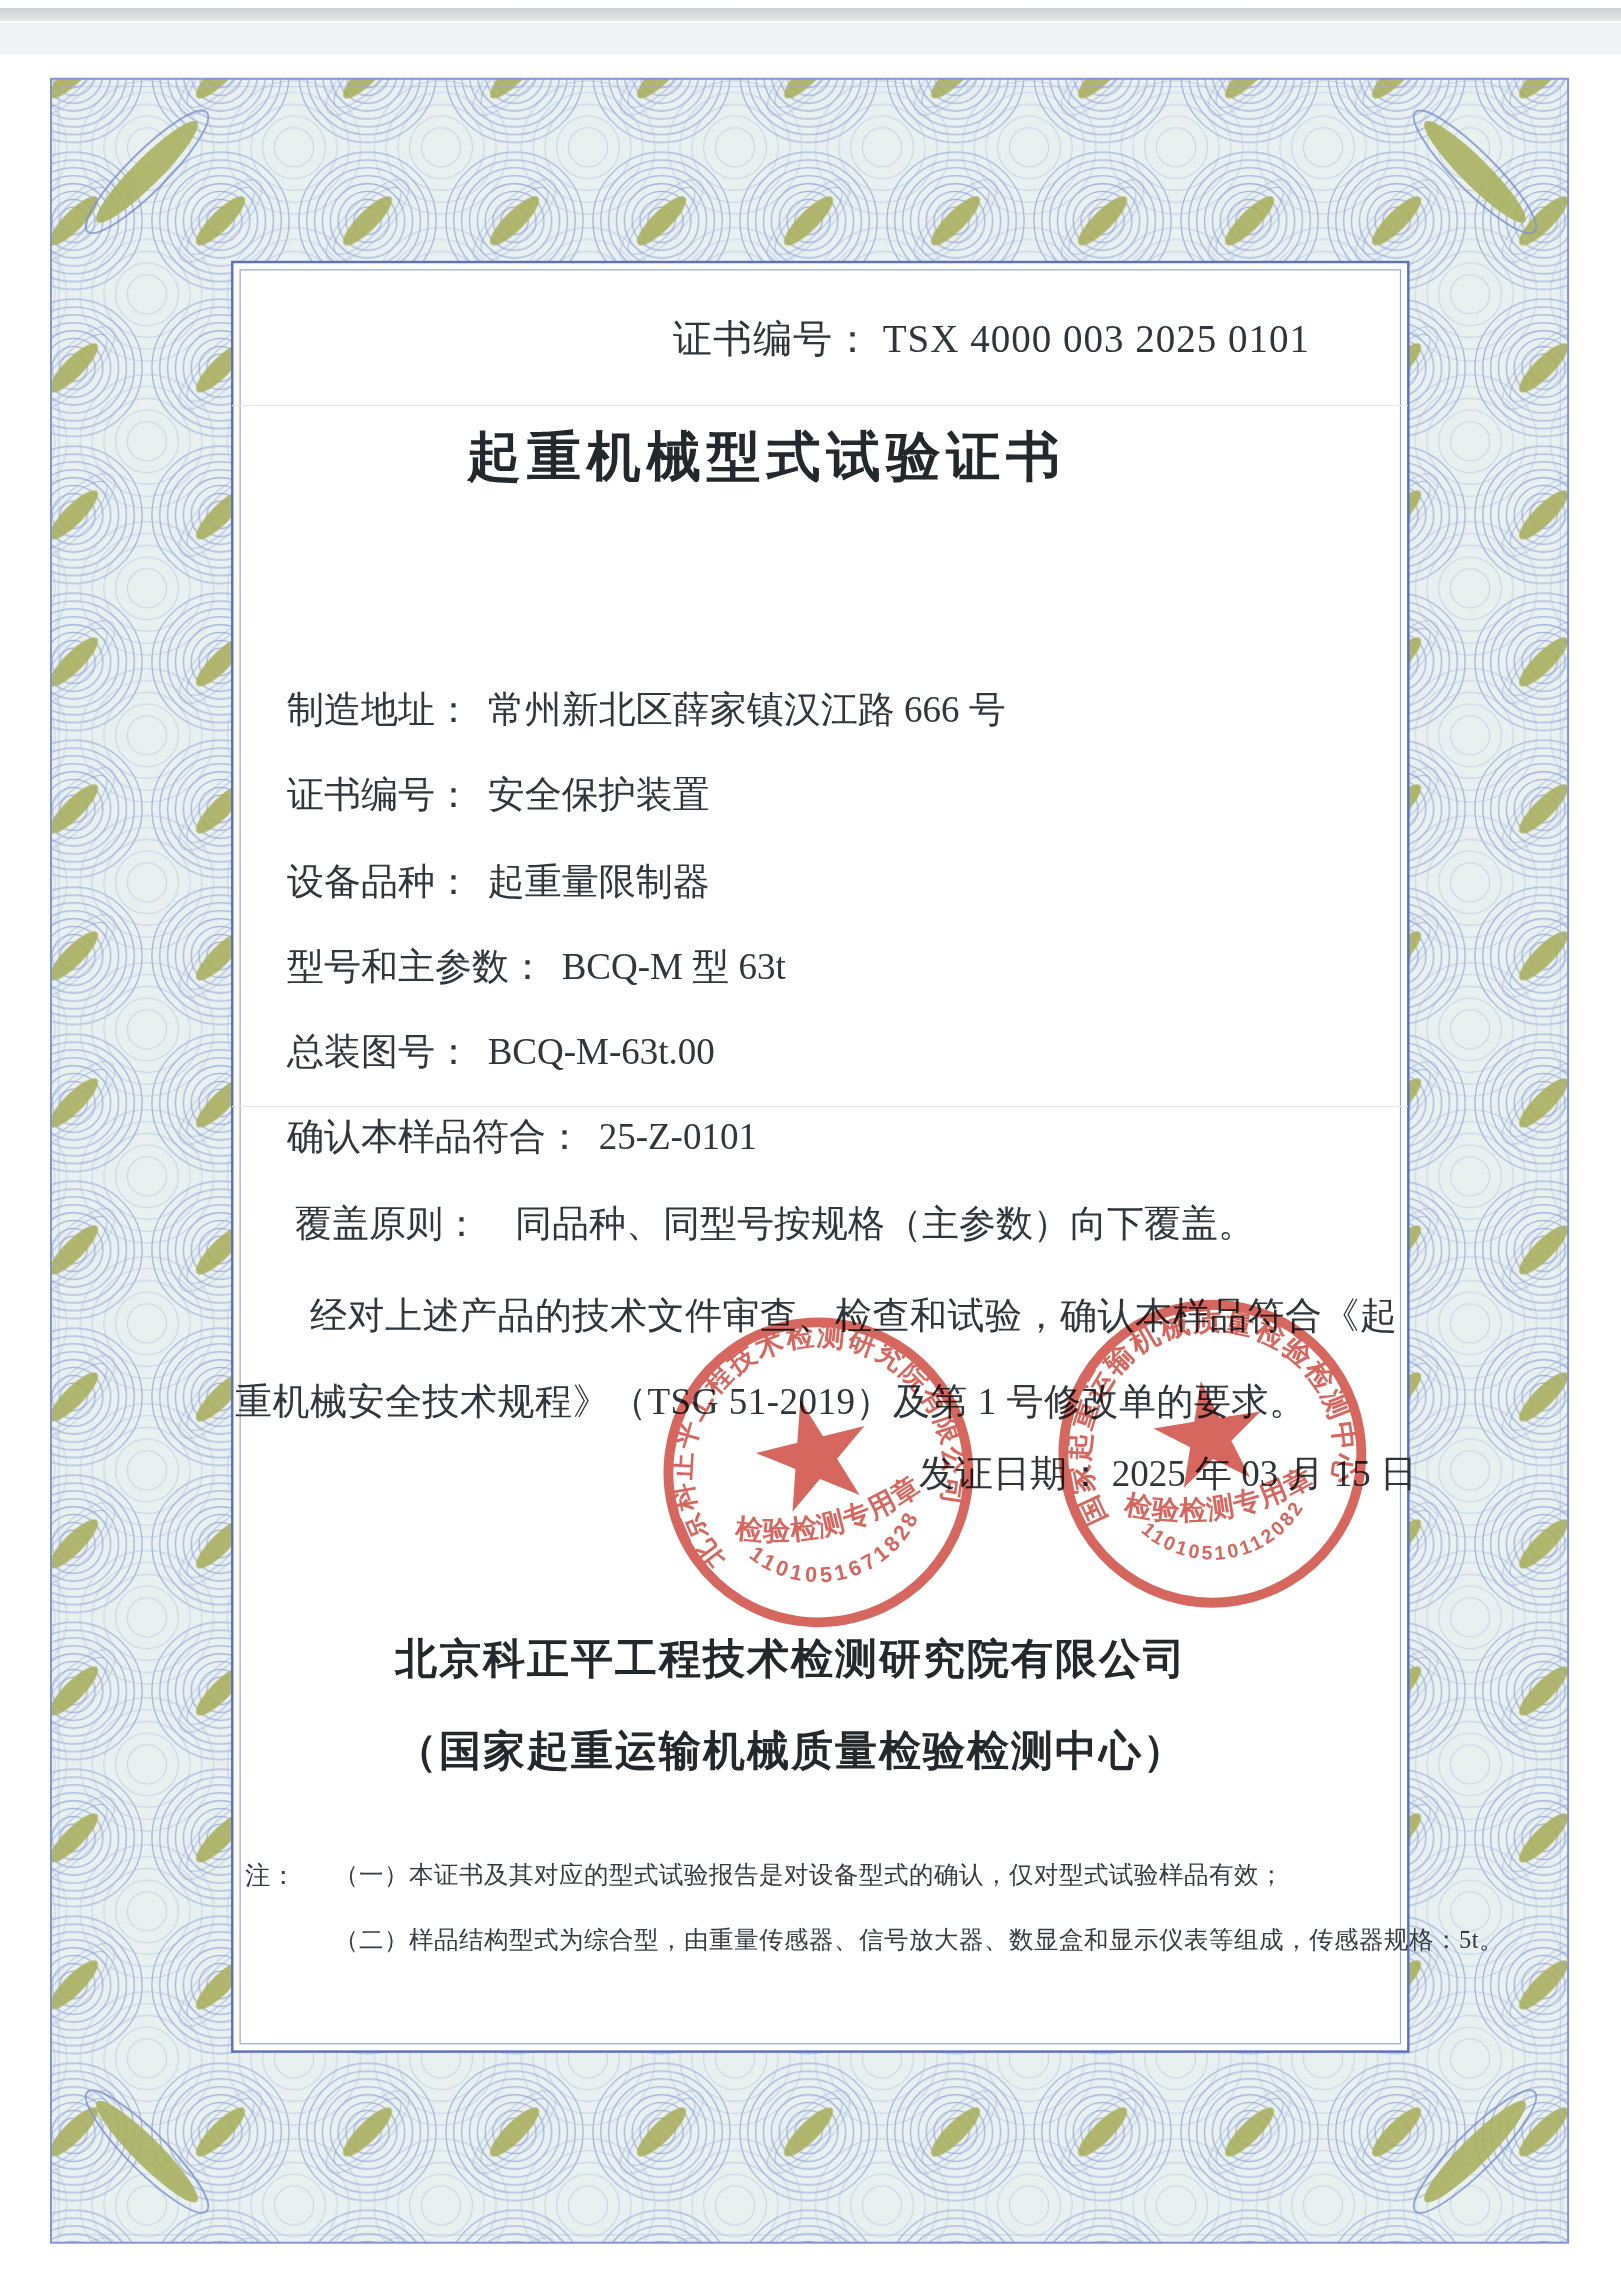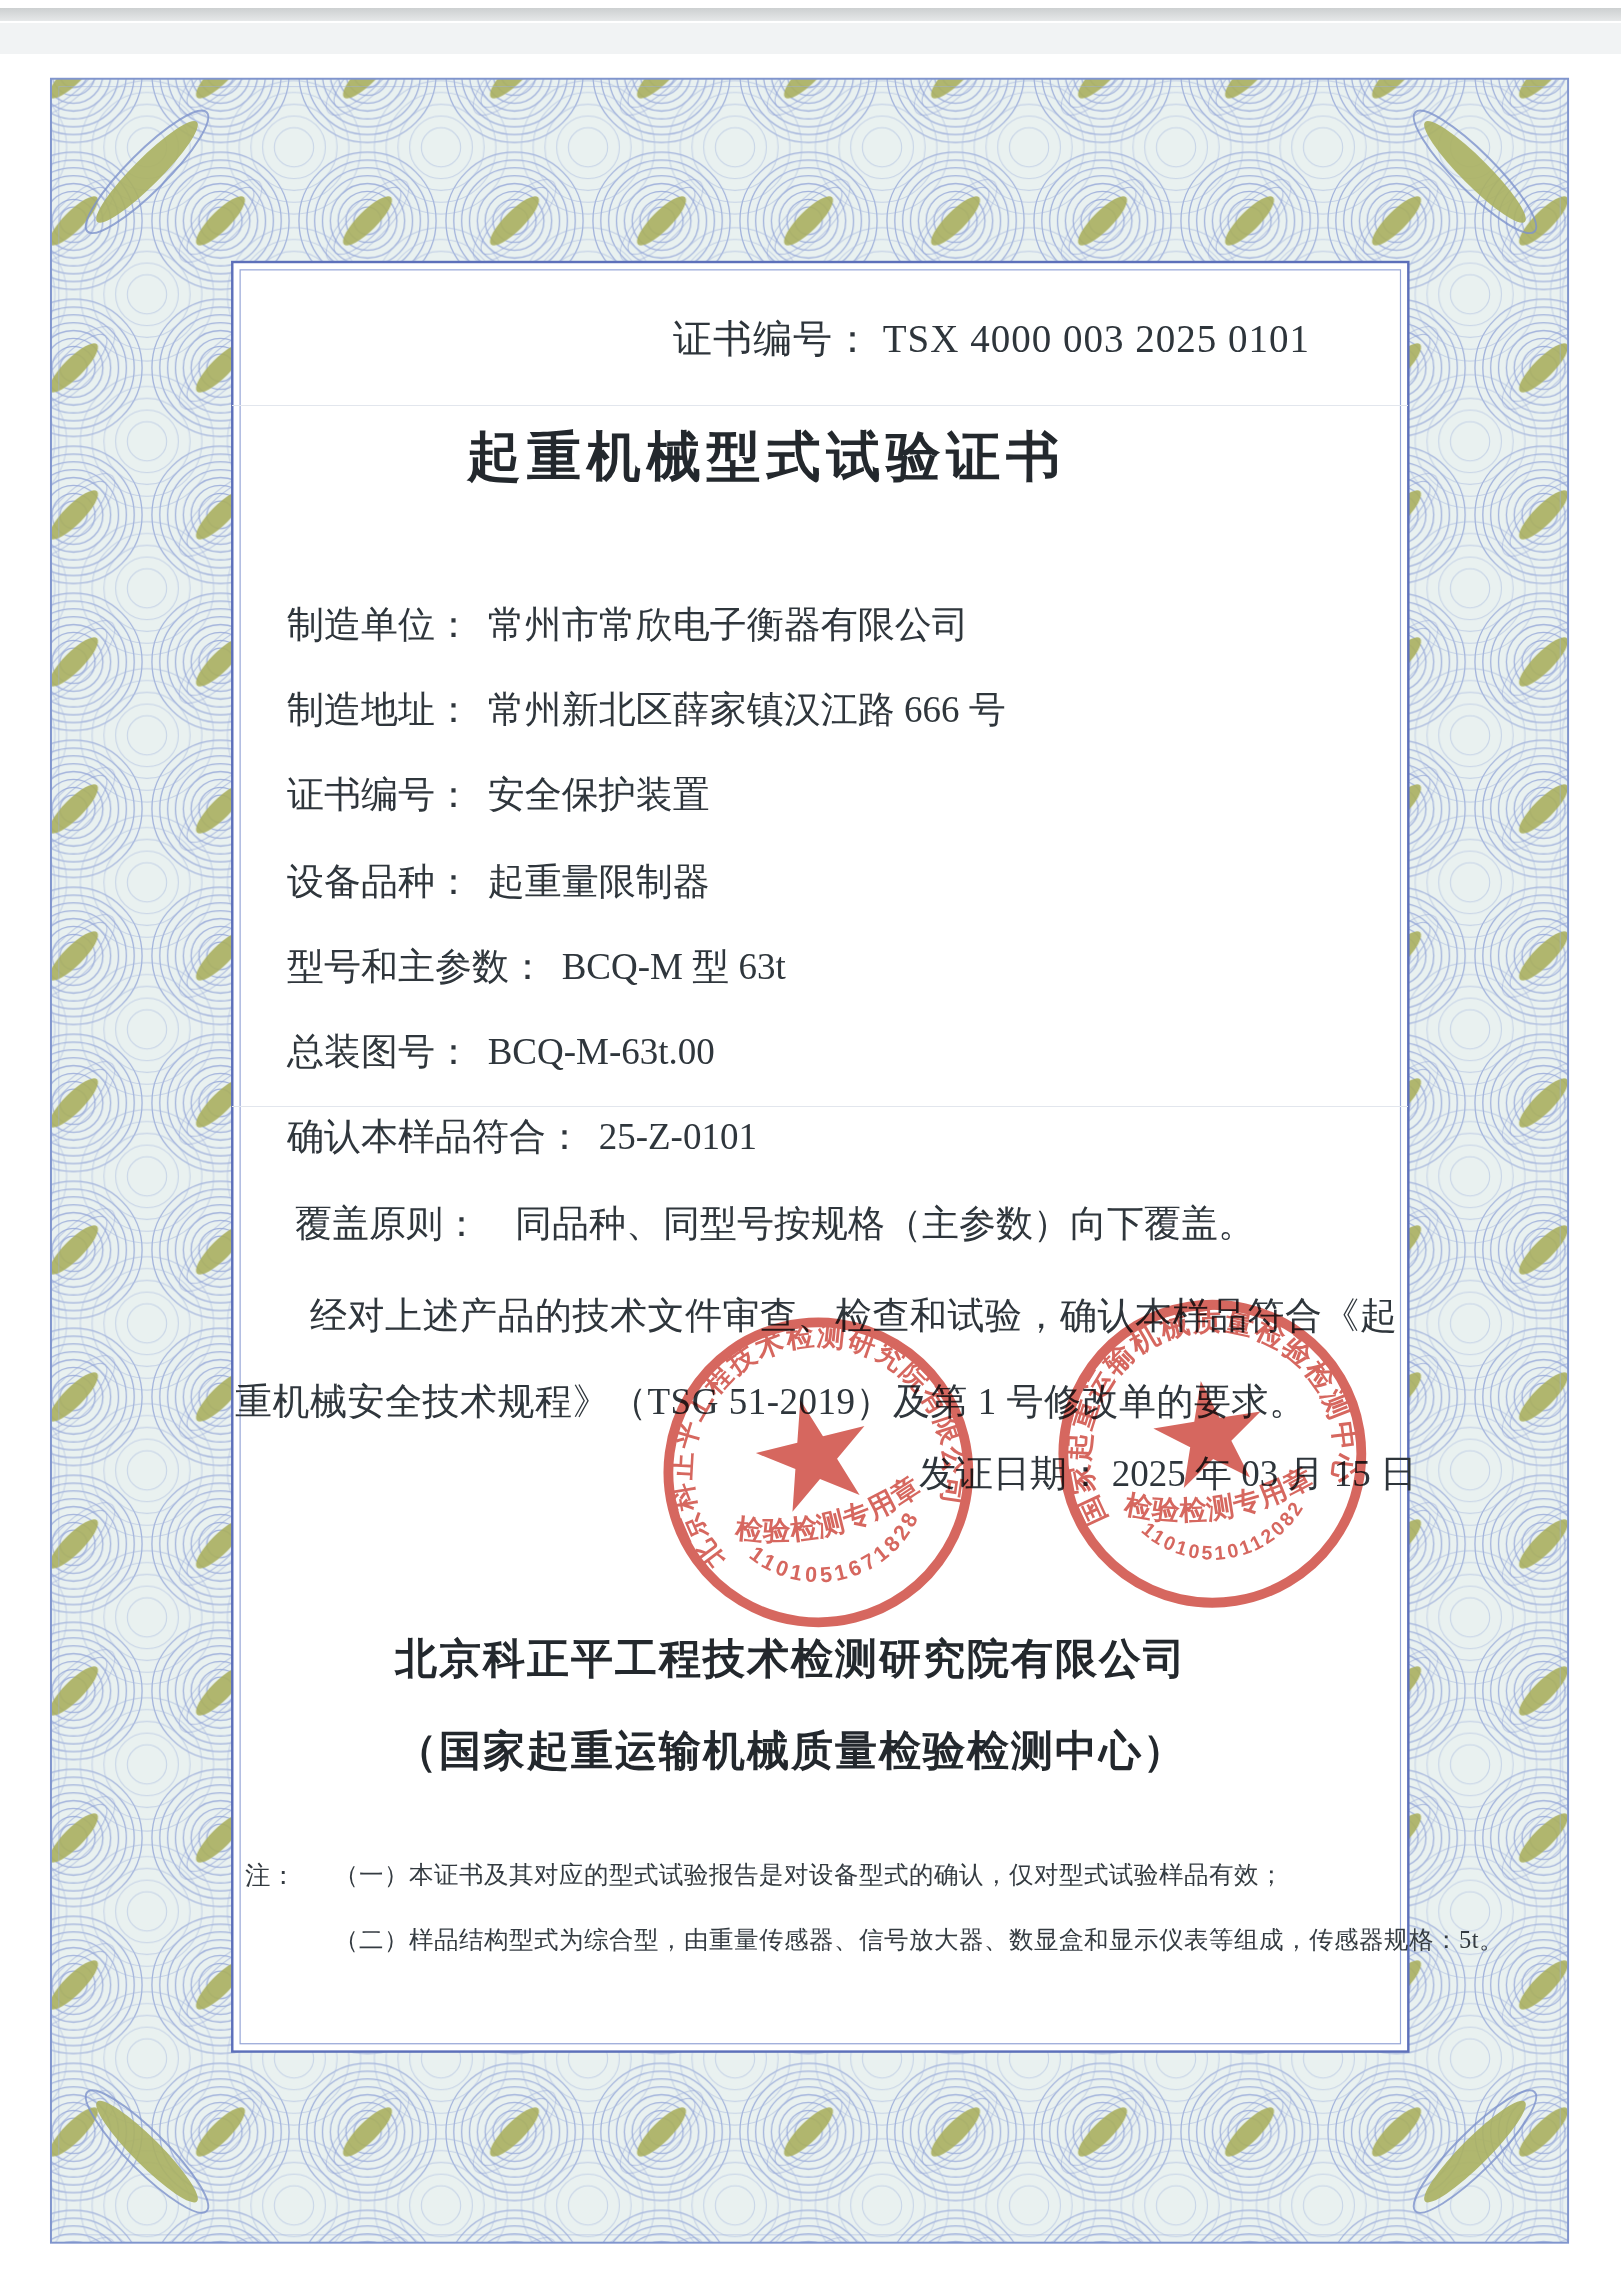--- a/index.html
+++ b/index.html
@@ -131,23 +131,20 @@
   <div class="content">
     <div class="artifact-line" style="top:405px"></div>
     <div class="artifact-line" style="top:1106px"></div>
 
     <div class="cert-no">
       <span>证书编号：</span><span class="num">TSX 4000 003 2025 0101</span>
     </div>
 
     <h1 class="title">起重机械型式试验证书</h1>
 
-    <div class="field f0">
-      <span class="flabel">制造单位：</span><span class="fvalue">常州市常欣电子衡器有限公司</span>
-    </div>
     <div class="field f1">
       <span class="flabel">制造地址：</span><span class="fvalue">常州新北区薛家镇汉江路 666 号</span>
     </div>
     <div class="field f2">
       <span class="flabel">证书编号：</span><span class="fvalue">安全保护装置</span>
     </div>
     <div class="field f3">
       <span class="flabel">设备品种：</span><span class="fvalue">起重量限制器</span>
     </div>
     <div class="field f4">

